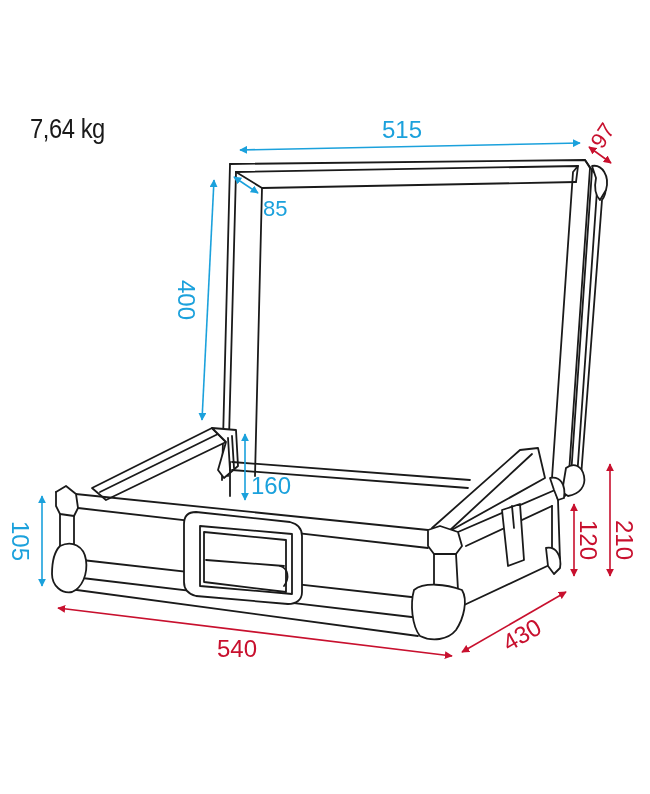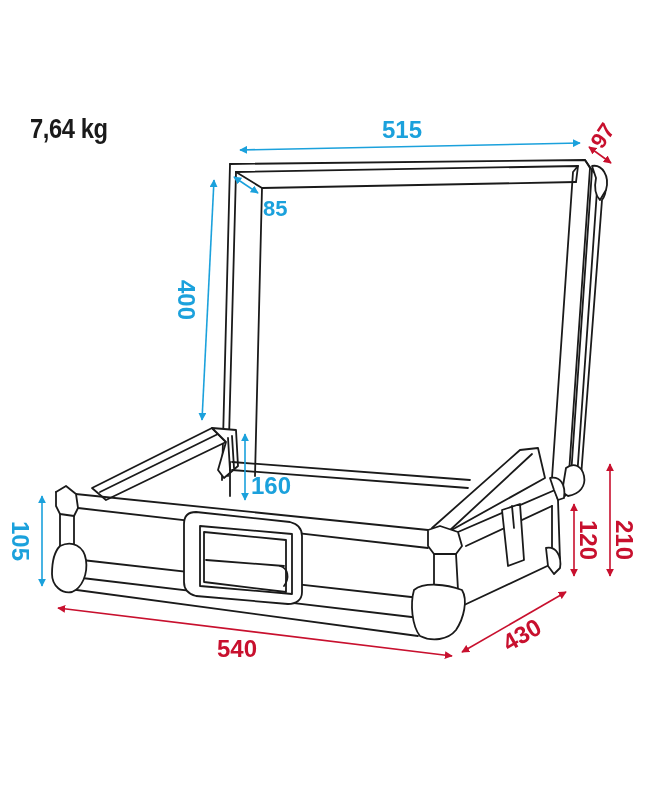--- a/index.html
+++ b/index.html
@@ -1,17 +1,17 @@
 <!DOCTYPE html>
 <html><head>
   <meta charset="utf-8">
   <style>
     html, body { margin: 0; padding: 0; background: #ffffff; }
     body { width: 650px; height: 794px; position: relative; overflow: hidden; font-family: "Liberation Sans", sans-serif; }
-    #stage { position: absolute; left: 0; top: 0; width: 650px; height: 794px; font-weight: bold; }
+    #stage { position: absolute; left: 0; top: 0; width: 650px; height: 794px; }
     .weight { position: absolute; left: 30px; top: 114px; font-size: 27px; color: #1a1a1a; font-family: "Liberation Sans", sans-serif; letter-spacing: -0.5px; transform: scaleX(0.88); transform-origin: left top; }
     svg text { font-family: "Liberation Sans", sans-serif; }
     .ln { fill: none; stroke: #1a1a1a; stroke-width: 1.8; stroke-linejoin: round; stroke-linecap: round; }
     .fl { fill: #ffffff; stroke: #1a1a1a; stroke-width: 1.8; stroke-linejoin: round; }
   </style>
 </head>
 <body>
 
 <div id="stage">
   <div class="weight">7,64 kg</div>

